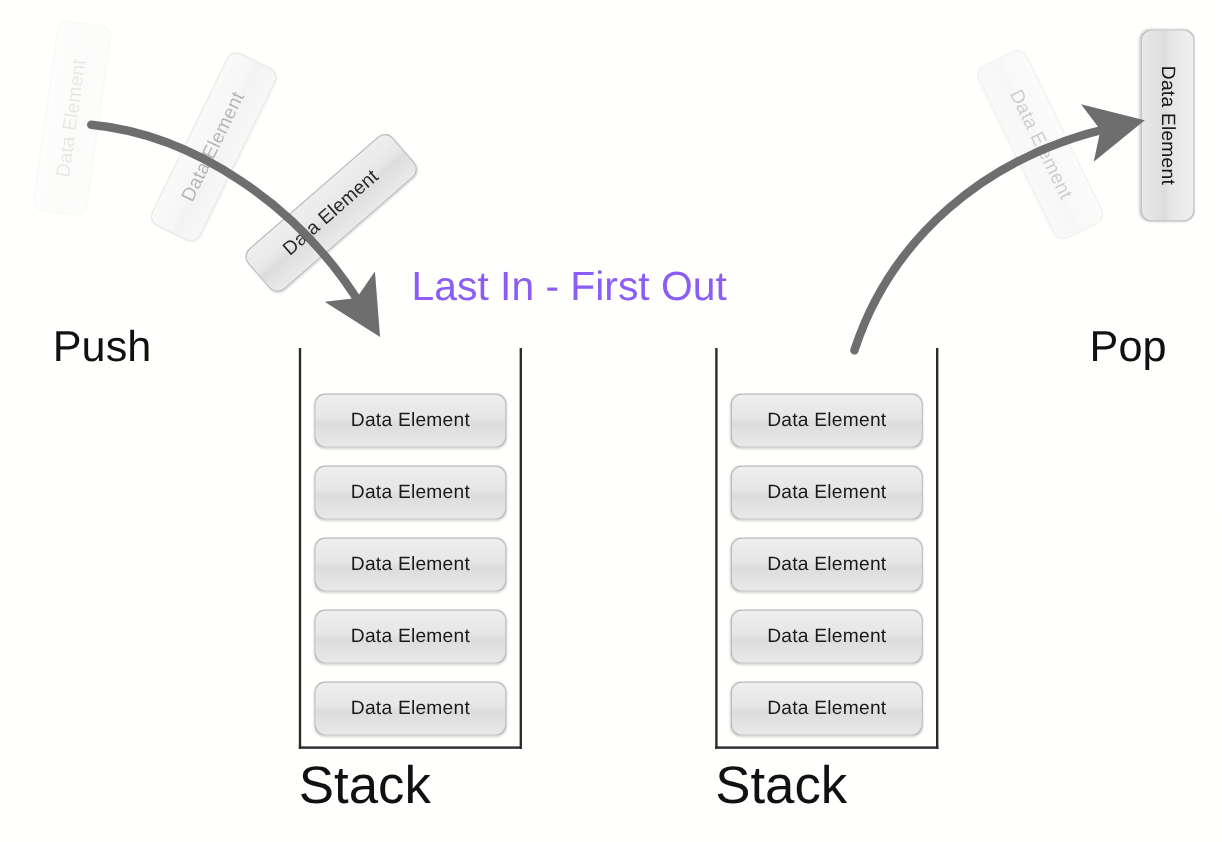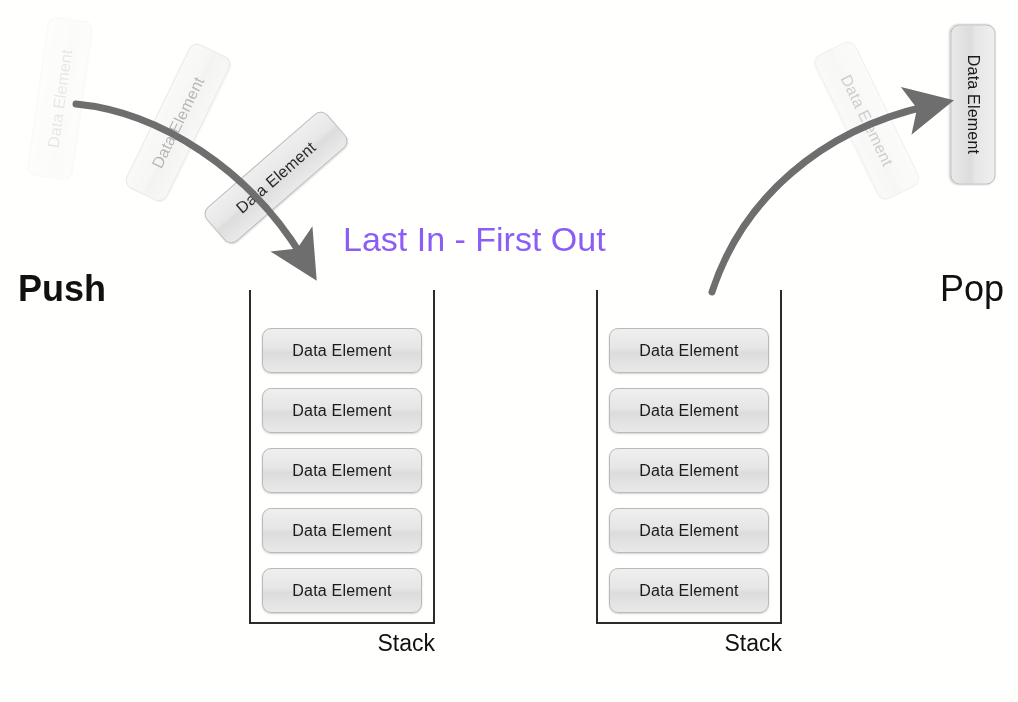--- a/index.html
+++ b/index.html
@@ -60,22 +60,22 @@
     background: #2b2b2b;
   }
   .stack .slot {
     position: absolute;
     left: 13px;
     width: 160px;
   }
   .stack-label {
     position: absolute;
     width: 186px;
-    text-align: right;
-    font-size: 23px;
+    text-align: left;
+    font-size: 44px;
     color: #111;
     top: 340px;
   }
 
   
   .big-label {
     position: absolute;
     font-size: 36px;
     color: #111;
     white-space: nowrap;
@@ -153,25 +153,25 @@
       <marker id="head-pop" markerWidth="7" markerHeight="7" refX="3.2" refY="3.5" orient="auto" markerUnits="strokeWidth">
         <path d="M0,0 L7,3.5 L0,7 L1.6,3.5 Z" fill="#6e6e6e"></path>
       </marker>
     </defs>
 
     <path d="M 76,104 C 160,112 250,170 303,258" fill="none" stroke="#6e6e6e" stroke-width="7" stroke-linecap="round" marker-end="url(#head-push)"></path>
 
     <path d="M 712,292 C 742,200 820,130 928,106" fill="none" stroke="#6e6e6e" stroke-width="7" stroke-linecap="round" marker-end="url(#head-pop)"></path>
   </svg>
 
-  <div class="big-label" style="left:18px; top:268px;font-weight:bold;">Push</div>
+  <div class="big-label" style="left:44px; top:268px;">Push</div>
 
   <div class="center-title">Last In - First Out</div>
 
-  <div class="big-label" style="left:908px; top:268px;margin-left:32px;">Pop</div>
+  <div class="big-label" style="left:908px; top:268px;">Pop</div>
 
   <div class="stack" style="left:249px; top:290px;">
     <div class="rail-left"></div>
     <div class="rail-right"></div>
     <div class="rail-bottom"></div>
 
     <div class="slot" style="top:38px;">
       <div class="chip">
         <span>Data Element</span>
       </div>

